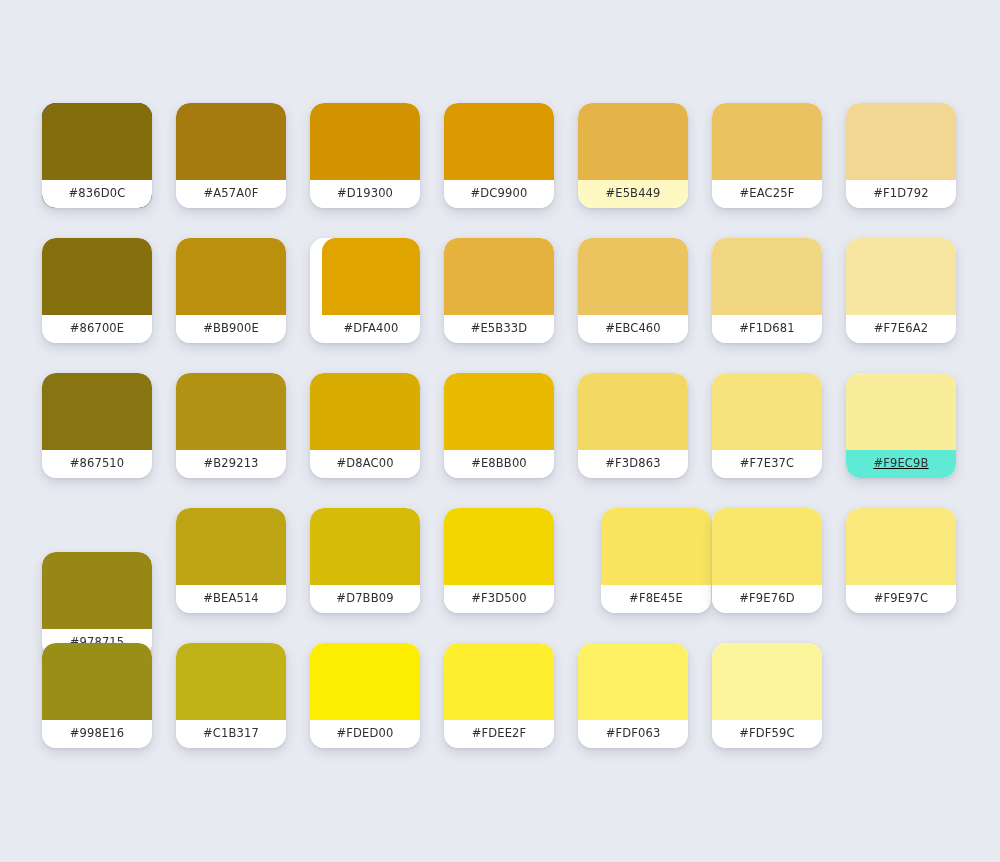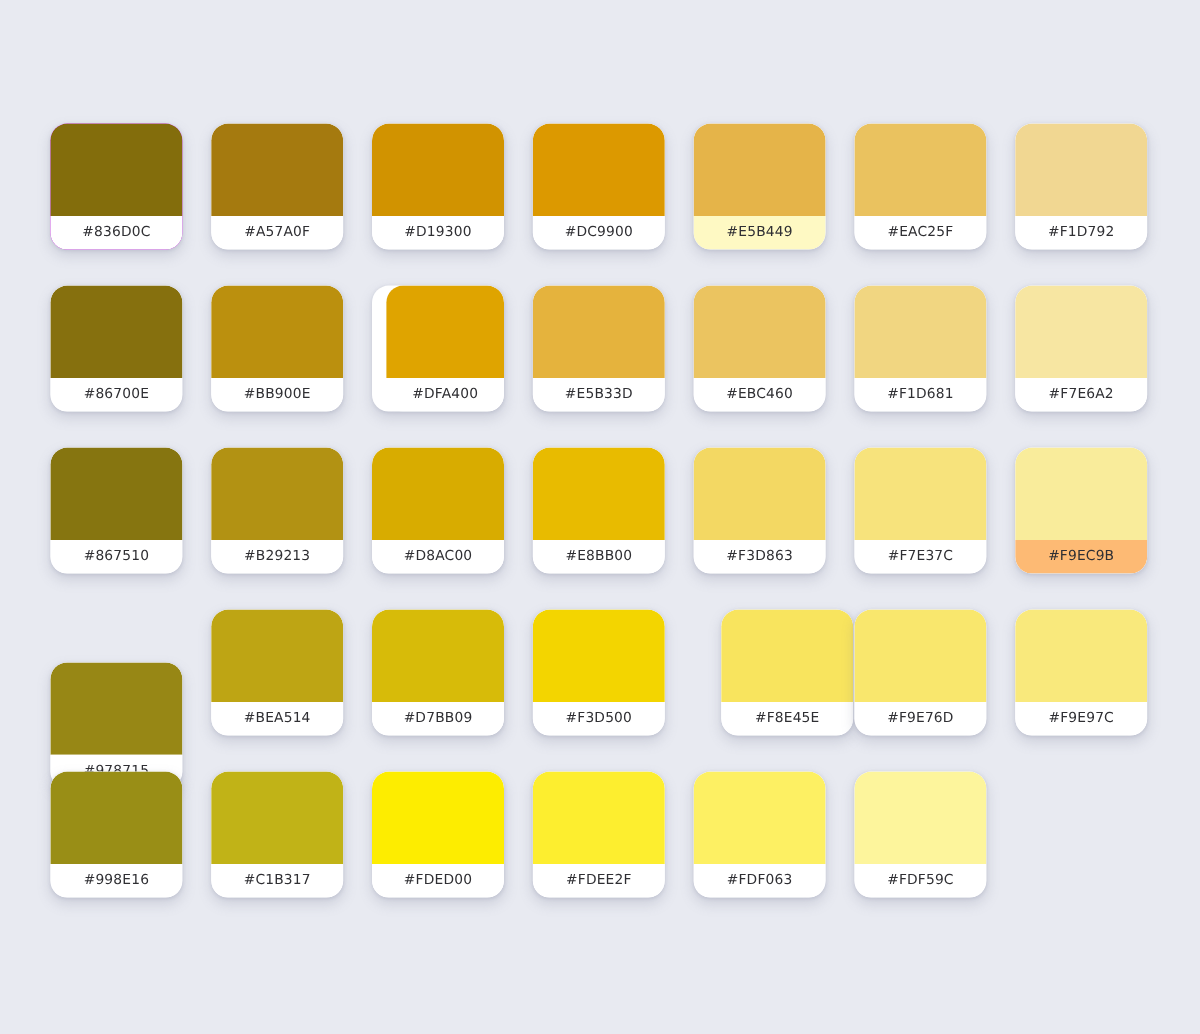--- a/index.html
+++ b/index.html
@@ -76,21 +76,21 @@
     color: #2f2f33;
     line-height: 1;
     white-space: nowrap;
   }
 </style>
 </head>
 <body style="background-color: rgb(232, 234, 241);">
 
 <div id="palette-board" style="background-color: rgb(232, 234, 241);">
   <div id="swatch-grid">
-      <div class="swatch-card" style="background-color: #d946ef;">
+      <div class="swatch-card" style="background-color: #14532d;">
         <div class="swatch-color" style="background-color: rgb(131, 109, 12);"></div>
         <div class="swatch-label-strip" style="background-color: rgb(255, 255, 255);">
           <span class="swatch-label" style="color: rgb(47, 47, 51);">#836D0C</span>
         </div>
       </div>
       <div class="swatch-card" style="background-color: rgb(255, 255, 255);">
         <div class="swatch-color" style="background-color: rgb(165, 122, 15);"></div>
         <div class="swatch-label-strip" style="background-color: rgb(255, 255, 255);">
           <span class="swatch-label" style="color: rgb(47, 47, 51);">#A57A0F</span>
         </div>
@@ -198,21 +198,21 @@
         </div>
       </div>
       <div class="swatch-card" style="background-color: rgb(255, 255, 255);">
         <div class="swatch-color" style="background-color: rgb(247, 227, 124);"></div>
         <div class="swatch-label-strip" style="background-color: rgb(255, 255, 255);">
           <span class="swatch-label" style="color: rgb(47, 47, 51);">#F7E37C</span>
         </div>
       </div>
       <div class="swatch-card" style="background-color: rgb(255, 255, 255);">
         <div class="swatch-color" style="background-color: rgb(249, 236, 155);"></div>
-        <div class="swatch-label-strip" style="background-color: #fdba74;">
+        <div class="swatch-label-strip" style="background-color: #5eead4; text-decoration: underline;">
           <span class="swatch-label" style="color: rgb(47, 47, 51);">#F9EC9B</span>
         </div>
       </div>
       <div class="swatch-card" style="background-color: rgb(255, 255, 255); margin-top: 44px;">
         <div class="swatch-color" style="background-color: rgb(151, 135, 21);"></div>
         <div class="swatch-label-strip" style="background-color: rgb(255, 255, 255);">
           <span class="swatch-label" style="color: rgb(47, 47, 51);">#978715</span>
         </div>
       </div>
       <div class="swatch-card" style="background-color: rgb(255, 255, 255);">

